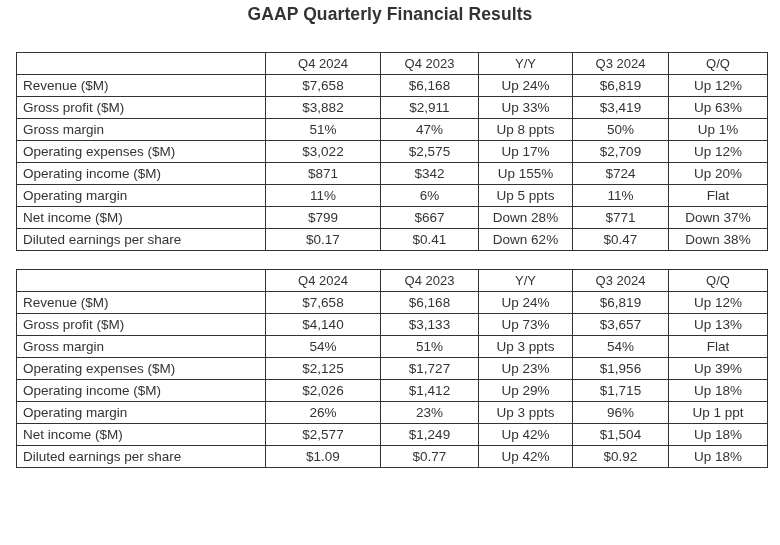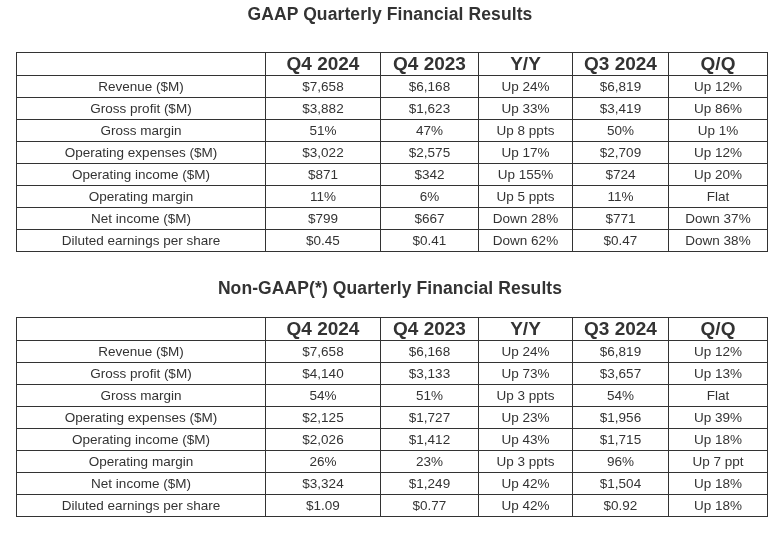--- a/index.html
+++ b/index.html
@@ -42,29 +42,29 @@
   }
   table.results-table th,
   table.results-table td {
     border: 1px solid #333333;
     height: 21px;
     padding: 0 6px;
     overflow: hidden;
     white-space: nowrap;
   }
   table.results-table th {
-    font-weight: 700;
+    font-weight: 400;
     text-align: center;
-    font-size: 19px;
+    font-size: 13px;
   }
   table.results-table td.val {
     text-align: center;
   }
   table.results-table td.label {
-    text-align: center;
+    text-align: left;
   }
   col.c-label { width: 249px; }
   col.c-1     { width: 115px; }
   col.c-2     { width: 98px;  }
   col.c-3     { width: 94px;  }
   col.c-4     { width: 96px;  }
   col.c-5     { width: 99px;  }
 </style>
 </head>
 <body>
@@ -97,24 +97,24 @@
           <td class="label">Revenue ($M)</td>
           <td class="val">$7,658</td>
           <td class="val">$6,168</td>
           <td class="val">Up 24%</td>
           <td class="val">$6,819</td>
           <td class="val">Up 12%</td>
         </tr>
         <tr>
           <td class="label">Gross profit ($M)</td>
           <td class="val">$3,882</td>
-          <td class="val">$1,623</td>
+          <td class="val">$2,911</td>
           <td class="val">Up 33%</td>
           <td class="val">$3,419</td>
-          <td class="val">Up 86%</td>
+          <td class="val">Up 63%</td>
         </tr>
         <tr>
           <td class="label">Gross margin</td>
           <td class="val">51%</td>
           <td class="val">47%</td>
           <td class="val">Up 8 ppts</td>
           <td class="val">50%</td>
           <td class="val">Up 1%</td>
         </tr>
         <tr>
@@ -144,30 +144,29 @@
         <tr>
           <td class="label">Net income ($M)</td>
           <td class="val">$799</td>
           <td class="val">$667</td>
           <td class="val">Down 28%</td>
           <td class="val">$771</td>
           <td class="val">Down 37%</td>
         </tr>
         <tr>
           <td class="label">Diluted earnings per share</td>
-          <td class="val">$0.45</td>
+          <td class="val">$0.17</td>
           <td class="val">$0.41</td>
           <td class="val">Down 62%</td>
           <td class="val">$0.47</td>
           <td class="val">Down 38%</td>
         </tr>
       </tbody>
   </table>
 
-  <h2 class="table-title title-nongaap">Non-GAAP(*) Quarterly Financial Results</h2>
 
   <table class="results-table second">
     <colgroup>
       <col class="c-label">
         <col class="c-1">
         <col class="c-2">
       <col class="c-3">
         <col class="c-4">
         <col class="c-5">
     </colgroup>
@@ -211,35 +210,35 @@
           <td class="val">$2,125</td>
           <td class="val">$1,727</td>
           <td class="val">Up 23%</td>
           <td class="val">$1,956</td>
           <td class="val">Up 39%</td>
         </tr>
         <tr>
           <td class="label">Operating income ($M)</td>
           <td class="val">$2,026</td>
           <td class="val">$1,412</td>
-          <td class="val">Up 43%</td>
+          <td class="val">Up 29%</td>
           <td class="val">$1,715</td>
           <td class="val">Up 18%</td>
         </tr>
         <tr>
           <td class="label">Operating margin</td>
           <td class="val">26%</td>
           <td class="val">23%</td>
           <td class="val">Up 3 ppts</td>
           <td class="val">96%</td>
-          <td class="val">Up 7 ppt</td>
+          <td class="val">Up 1 ppt</td>
         </tr>
         <tr>
           <td class="label">Net income ($M)</td>
-          <td class="val">$3,324</td>
+          <td class="val">$2,577</td>
           <td class="val">$1,249</td>
           <td class="val">Up 42%</td>
           <td class="val">$1,504</td>
           <td class="val">Up 18%</td>
         </tr>
         <tr>
           <td class="label">Diluted earnings per share</td>
           <td class="val">$1.09</td>
           <td class="val">$0.77</td>
           <td class="val">Up 42%</td>

